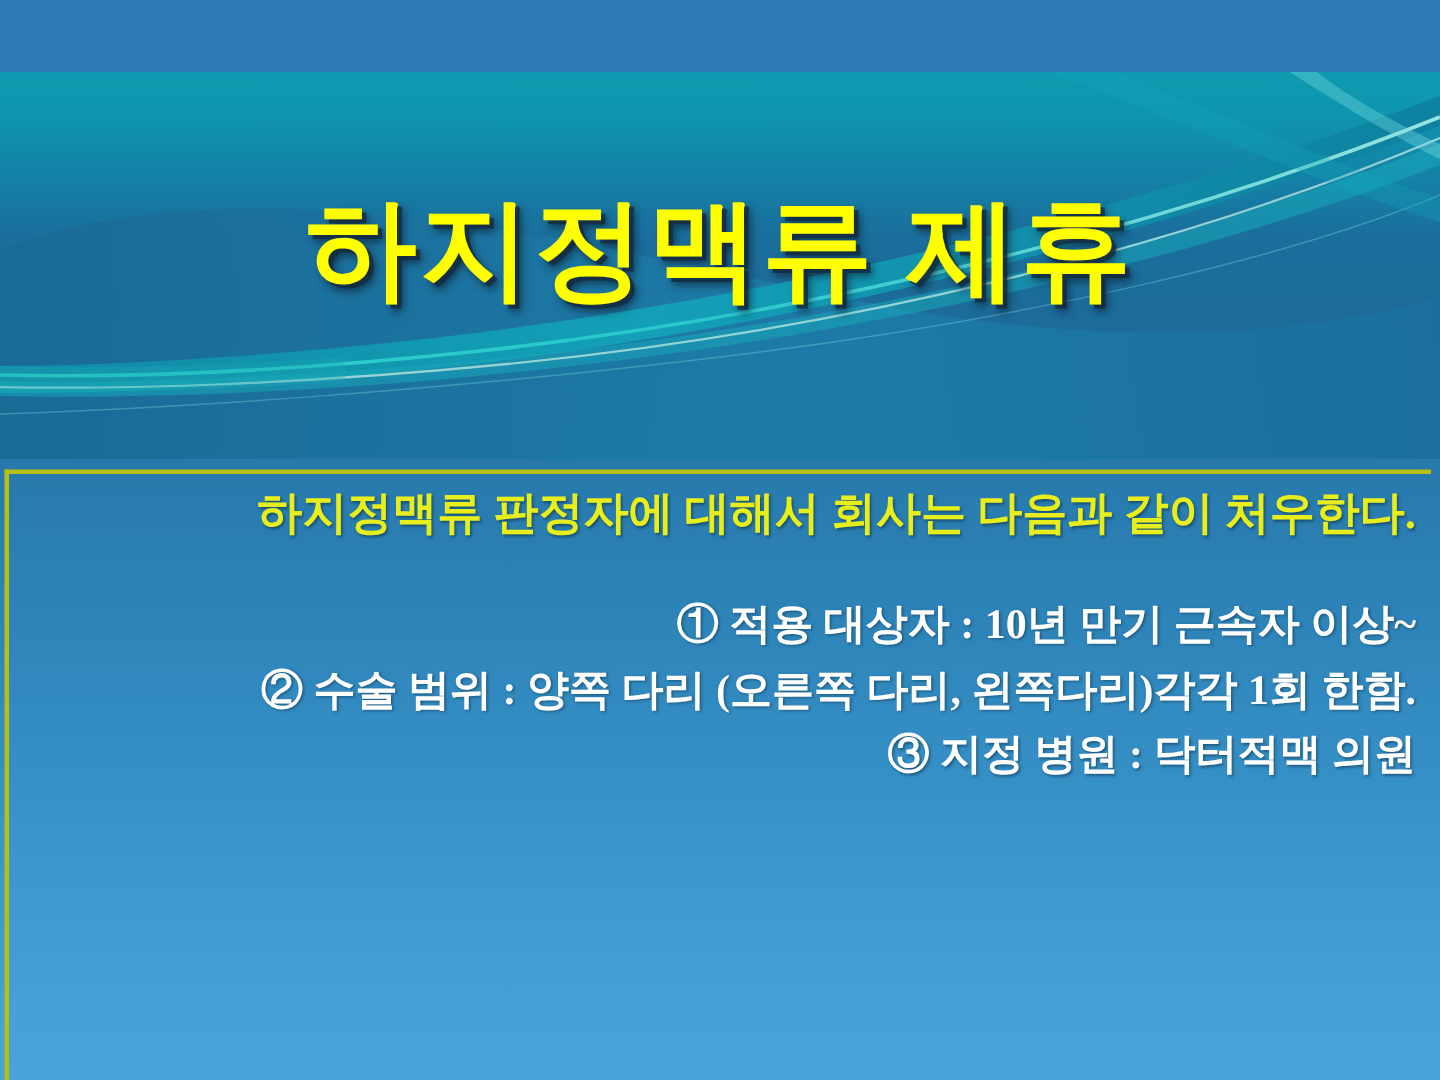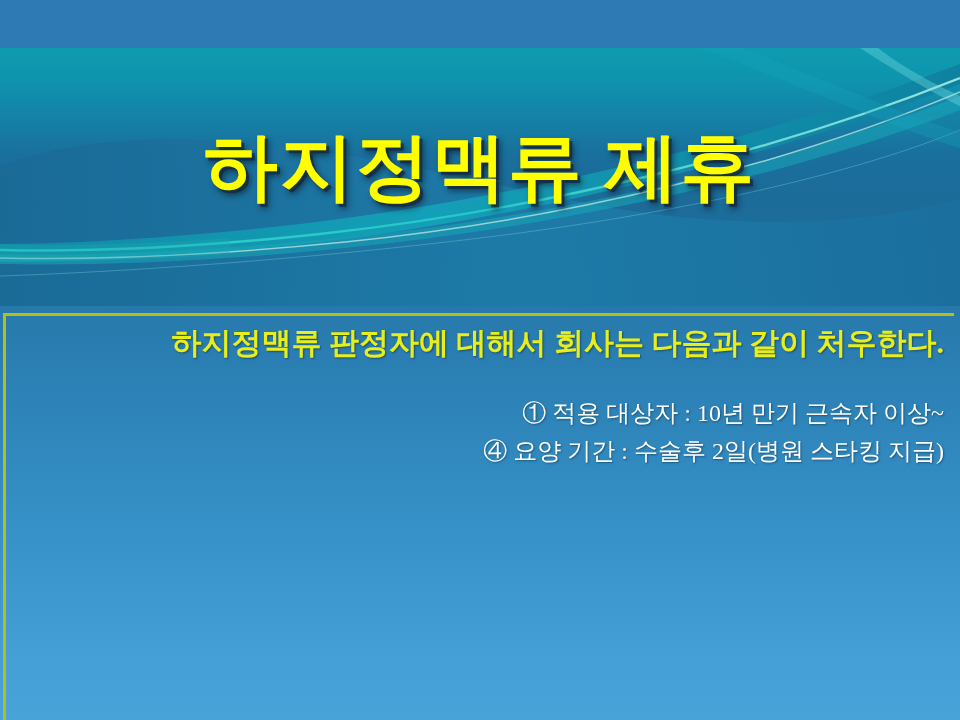--- a/index.html
+++ b/index.html
@@ -56,21 +56,21 @@
   #headline{
     color:#e8ee1c;
     font-size:30px;line-height:1.18;font-weight:bold;
     text-shadow:1px 1px 2px rgba(10,40,60,.55);
     margin:3px 0 0 26px;
     white-space:nowrap;
   }
   #items{margin-top:38px;}
   .item{
     color:#ffffff;
-    font-size:24px;line-height:1.33;font-weight:normal;
+    font-size:28px;line-height:1.33;font-weight:bold;
     text-shadow:1px 1px 2px rgba(10,40,60,.5);
     white-space:nowrap;
     margin:0 0 6px 0;
   }
   .item.indent{margin-left:30px;}
 </style>
 </head>
 <body>
 
 <div id="slide">
@@ -117,17 +117,18 @@
   </div>
 
   <div id="title">하지정맥류 제휴</div>
 
   <div id="content">
 
     <div id="headline">하지정맥류 판정자에 대해서 회사는 다음과 같이 처우한다.</div>
 
     <div id="items">
       <div class="item">① 적용 대상자 : 10년 만기 근속자 이상~</div>
-      <div class="item">④ 요양 기간 : 수술후  2일(병원 스타킹 지급)</div>
+      <div class="item">② 수술 범위 : 양쪽 다리 (오른쪽 다리, 왼쪽다리)각각 1회 한함.</div>
+      <div class="item">③ 지정 병원 : 닥터적맥 의원</div>
     </div>
 
   </div>
 </div>
 
 </body></html>

